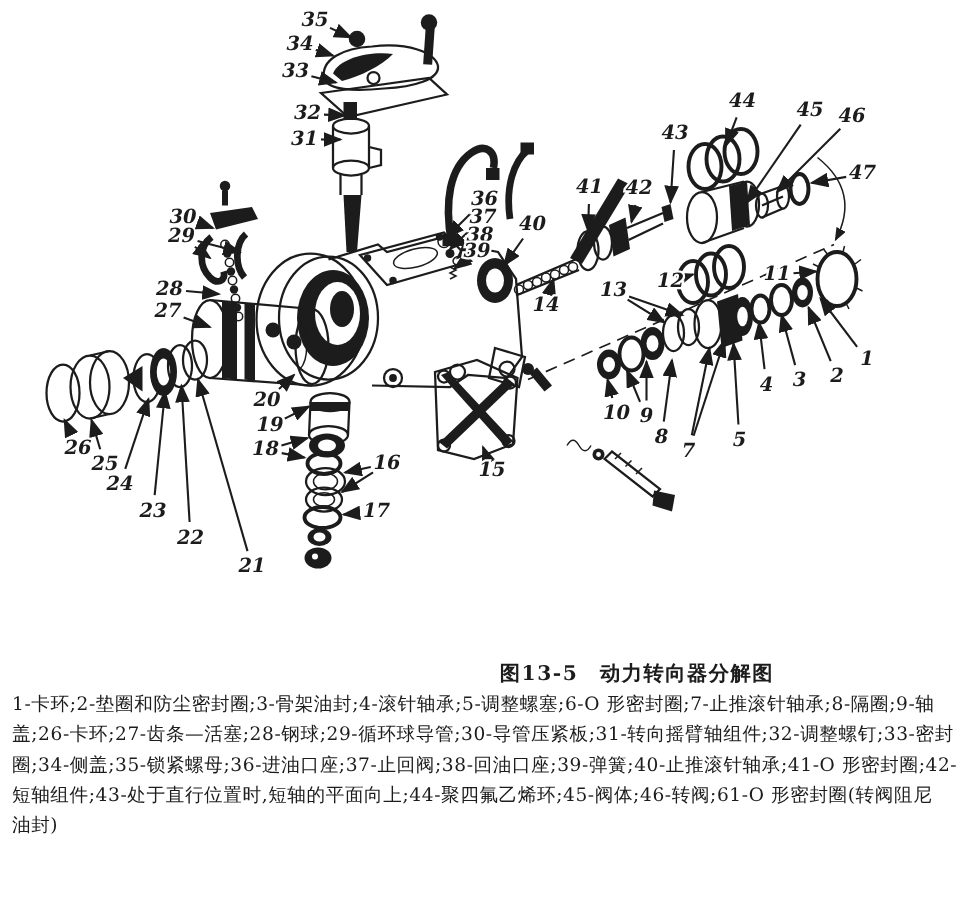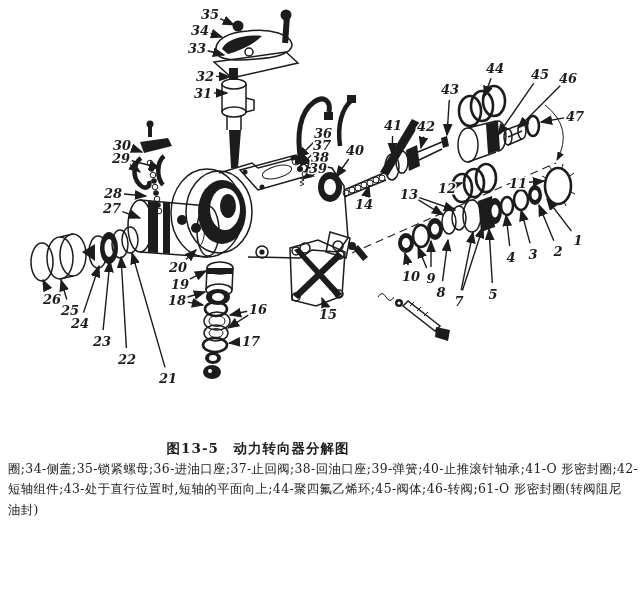--- a/index.html
+++ b/index.html
@@ -9,21 +9,21 @@
   svg{display:block;}
   .ink{stroke:#1c1c1c;fill:none;stroke-width:1.5;}
   .inkthin{stroke:#1c1c1c;fill:none;stroke-width:1;}
   .inkbold{stroke:#1c1c1c;fill:none;stroke-width:2.6;}
   .fillink{fill:#1c1c1c;stroke:none;}
   .fillwhite{fill:#ffffff;stroke:none;}
   .leader{stroke:#1c1c1c;stroke-width:1.4;}
   .dash{stroke:#1c1c1c;stroke-width:1.1;stroke-dasharray:8 5;fill:none;}
   .callout{font:italic 700 13px "DejaVu Serif",serif;fill:#1c1c1c;text-anchor:middle;
            dominant-baseline:central;paint-order:stroke;stroke:#ffffff;stroke-width:3px;}
-  .caption{position:absolute;left:0;top:440px;width:516px;text-align:center;
+  .caption{position:absolute;left:0;top:440px;width:516px;text-align:right;
            font-size:13.5px;font-weight:700;letter-spacing:1px;}
   .legend{position:absolute;left:8px;top:459px;width:624px;font-size:12.4px;
           line-height:20.3px;letter-spacing:0.4px;text-align:left;}
   .legend div{white-space:nowrap;}
 </style>
 </head>
 <body>
 
 <div class="page">
 
@@ -325,18 +325,20 @@
           <text x="568" y="78" class="callout">46</text>
           <line x1="564.2" y1="117.9" x2="541" y2="122" class="leader" marker-end="url(#ah)"></line>
           <text x="575" y="116" class="callout">47</text>
         </g>
     </svg>
   </div>
 
   <div class="caption">图13-5　动力转向器分解图</div>
 
   <div class="legend">
+    <div>1-卡环;2-垫圈和防尘密封圈;3-骨架油封;4-滚针轴承;5-调整螺塞;6-O 形密封圈;7-止推滚针轴承;8-隔圈;9-轴</div>
+    <div>盖;26-卡环;27-齿条—活塞;28-钢球;29-循环球导管;30-导管压紧板;31-转向摇臂轴组件;32-调整螺钉;33-密封</div>
     <div>圈;34-侧盖;35-锁紧螺母;36-进油口座;37-止回阀;38-回油口座;39-弹簧;40-止推滚针轴承;41-O 形密封圈;42-</div>
     <div>短轴组件;43-处于直行位置时,短轴的平面向上;44-聚四氟乙烯环;45-阀体;46-转阀;61-O 形密封圈(转阀阻尼</div>
     <div>油封)</div>
   </div>
 
 </div>
 
 </body></html>

